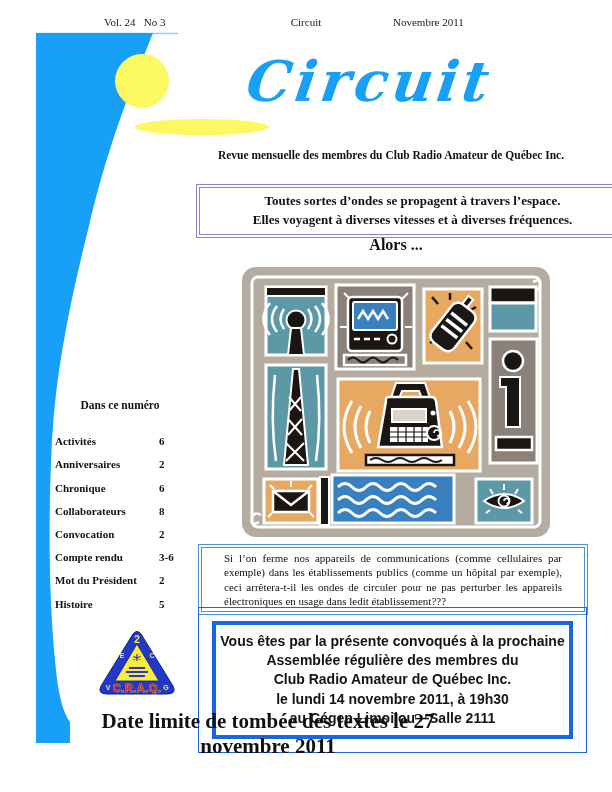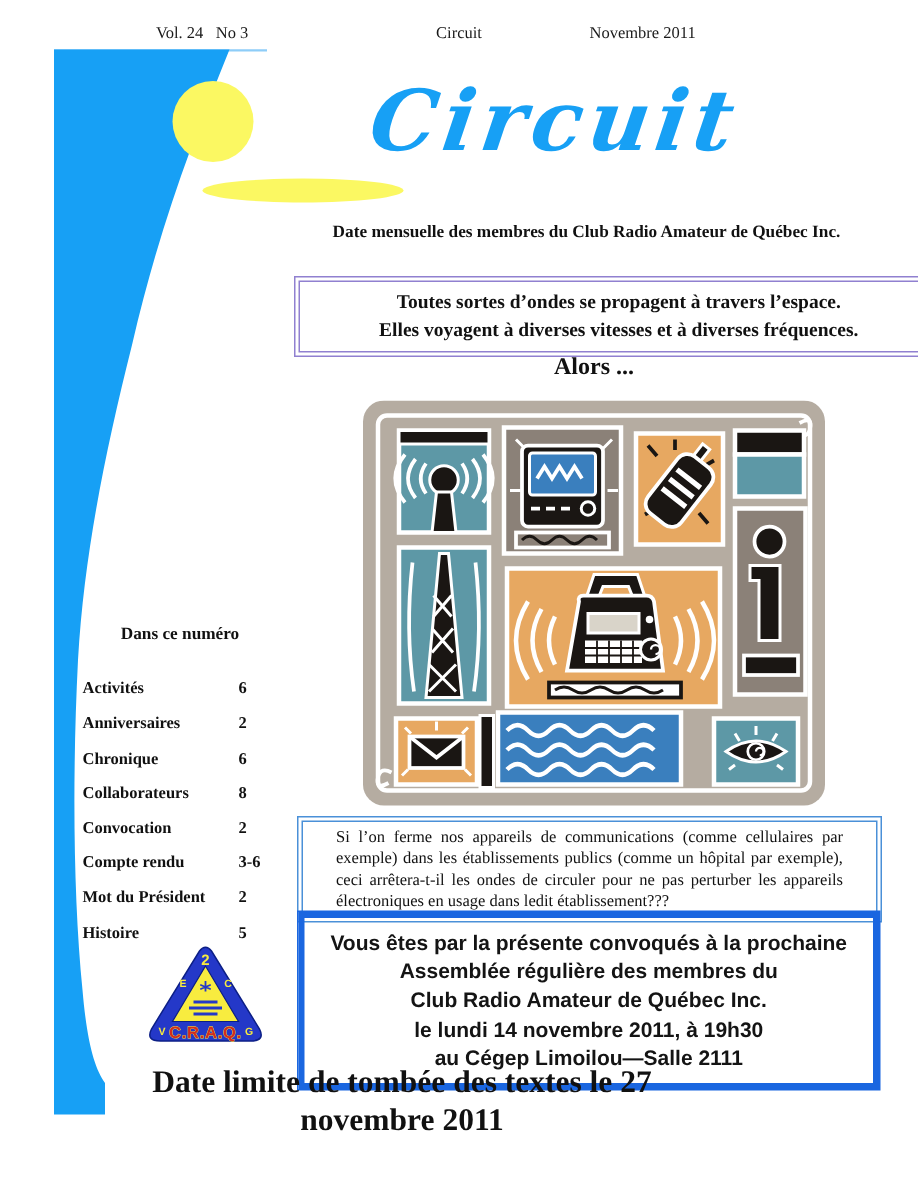--- a/index.html
+++ b/index.html
@@ -22,32 +22,32 @@
   
   .introbox{position:absolute;left:196px;top:184px;width:433px;box-sizing:border-box;
             border:1px solid var(--purple_border,#9080d0);padding:2px;}
   .introbox .inner{border:1px solid var(--purple_border,#9080d0);padding:4px 2px;
                    text-align:center;font-weight:bold;font-size:13px;line-height:1.45;}
   .alors{position:absolute;left:240px;top:236px;width:312px;text-align:center;
          font-weight:bold;font-size:16px;}
   .illo{position:absolute;left:240px;top:267px;}
   
   .toc{position:absolute;left:55px;top:399px;width:130px;font-weight:bold;}
-  .toc .toctitle{text-align:center;font-size:11.5px;margin-bottom:13px;margin-top:18px;}
+  .toc .toctitle{text-align:center;font-size:11.5px;margin-bottom:13px;}
   .toc .row{display:flex;font-size:11px;height:23.2px;align-items:flex-end;}
   .toc .row .lbl{flex:1;}
   .toc .row .pg{width:26px;text-align:left;}
   
   .qbox{position:absolute;left:198px;top:544px;width:390px;box-sizing:border-box;
         border:1px solid var(--question_border,#4a90d8);padding:2px;}
   .qbox .inner{border:1px solid var(--question_border,#4a90d8);padding:3px 22px;
                font-size:11px;line-height:1.3;text-align:justify;}
   
   .cbox{position:absolute;left:198px;top:607px;width:389px;box-sizing:border-box;
-        border:1px solid var(--convocation_border,#1a66e0);padding:0;}
+        border:1px solid var(--convocation_border,#1a66e0);padding:13px;}
   .cbox .inner{border:4px solid var(--convocation_border,#1a66e0);padding:7px 2px;
                text-align:center;font-family:"Liberation Sans",sans-serif;
                font-weight:bold;font-size:14px;line-height:1.37;color:#141414;}
   .logo{position:absolute;left:97px;top:630px;}
   .deadline{position:absolute;left:58px;top:709px;width:420px;text-align:center;
             font-weight:bold;font-size:21px;}
 </style>
 </head>
 <body>
 
@@ -60,21 +60,21 @@
     <ellipse fill="#fbf862" cx="202" cy="127" rx="67" ry="8"></ellipse>
   </svg>
 
   <div class="hdr">
     <span class="hl">Vol. 24   No 3</span>
     <span class="hc">Circuit</span>
     <span class="hr">Novembre 2011</span>
   </div>
 
   <div class="title">Circuit</div>
-  <div class="tagline">Date mensuelle des membres du Club Radio Amateur de Québec Inc.</div>
+  <div class="tagline">Revue mensuelle des membres du Club Radio Amateur de Québec Inc.</div>
 
   <div class="introbox">
     <div class="inner">
       <div>Toutes sortes d’ondes se propagent à travers l’espace.</div>
       <div>Elles voyagent à diverses vitesses et à diverses fréquences.</div>
     </div>
   </div>
 
   <div class="alors">Alors ...</div>
 

